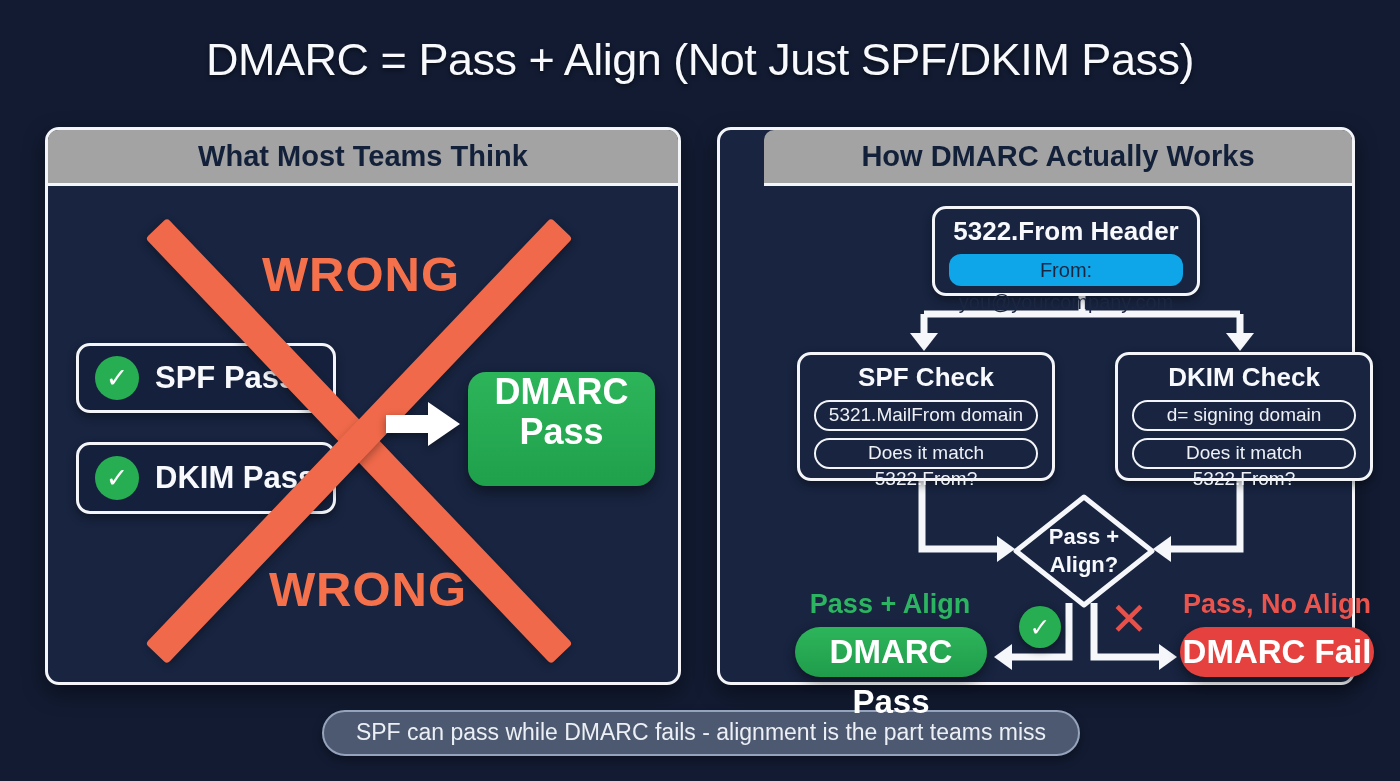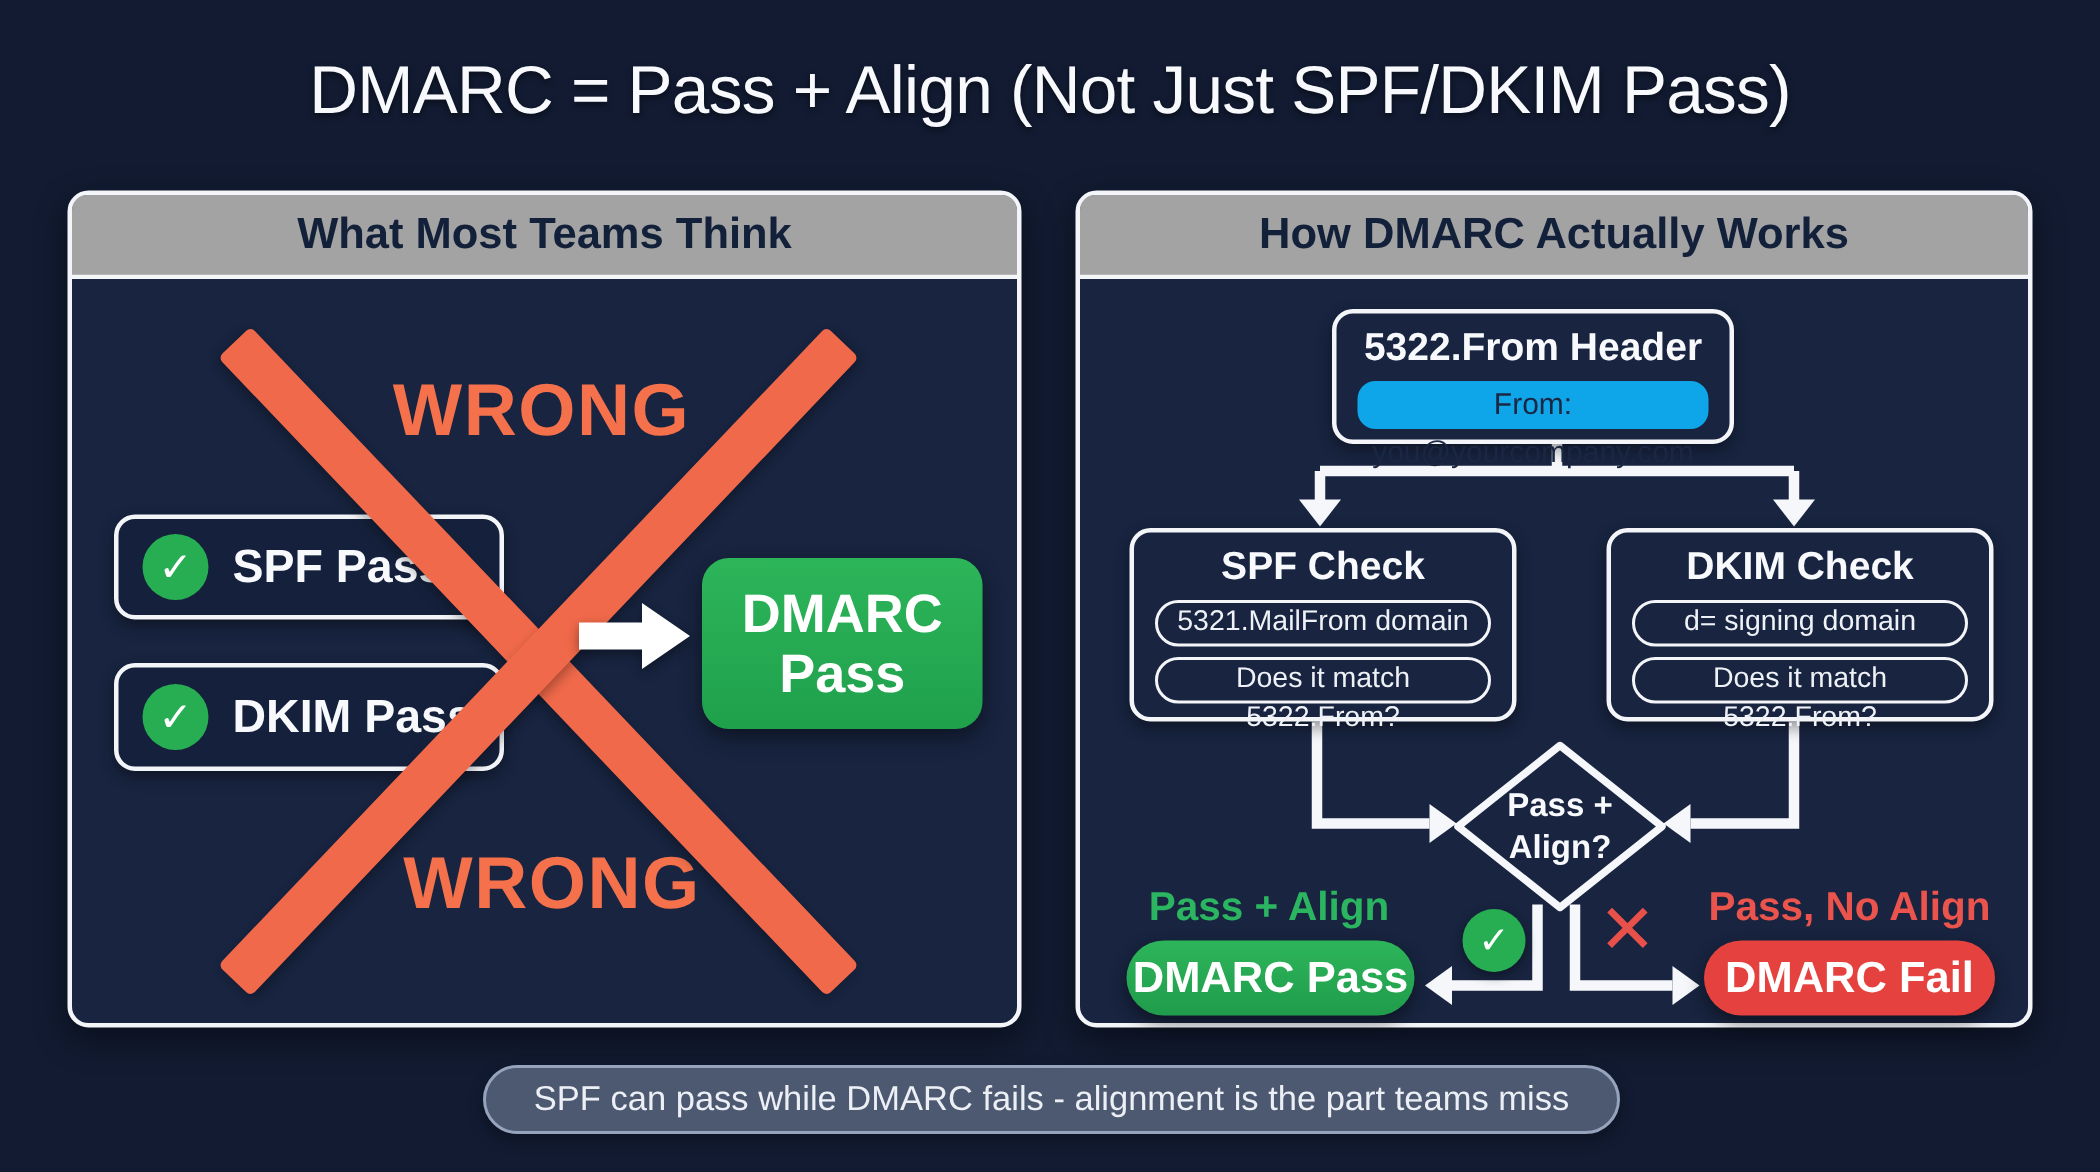--- a/index.html
+++ b/index.html
@@ -12,21 +12,21 @@
     position:absolute; left:0; top:34px; width:1400px; text-align:center;
     font-size:45px; font-weight:400; letter-spacing:-0.5px; color:#f7f9fc;
     text-shadow:0 2px 4px rgba(0,0,0,.5);
   }
   .panel {
     position:absolute; top:127px; height:558px;
     border:3px solid #f3f5f8; border-radius:14px; background:#182440;
     box-shadow:0 8px 22px rgba(0,0,0,.45);
   }
   .panel.left  { left:45px;  width:636px; }
-  .panel.right { left:717px; width:638px; }
+  .panel.right { left:717px; width:638px;padding-left:44px; }
   .panel-header {
     height:56px; background:#a3a3a3; border-bottom:3px solid #f3f5f8;
     border-radius:10px 10px 0 0; display:flex; align-items:center; justify-content:center;
   }
   .panel-header span { font-size:29px; font-weight:800; color:#132039; }
   .panel-body { position:relative; height:495px; }
 
   
   .wrong {
     position:absolute; width:300px; text-align:center;
@@ -53,21 +53,21 @@
     width:44px; height:44px; border-radius:50%; background:#27ae52; flex:0 0 44px;
     display:flex; align-items:center; justify-content:center;
     color:#ffffff; font-size:27px; font-weight:800;
   }
   .check-label { font-size:31px; font-weight:800; color:#f7f9fc; }
   .big-arrow { position:absolute; left:338px; top:214px; z-index:6;
     filter:drop-shadow(0 3px 4px rgba(0,0,0,.4)); }
   .result-green {
     position:absolute; left:420px; top:186px; width:187px; height:114px;
     background:linear-gradient(180deg,#2db55a,#1fa04b); border-radius:18px; z-index:3;
-    display:flex; flex-direction:column; align-items:center; justify-content:center;
+    display:flex; flex-direction:column; align-items:center; 
     font-size:36px; font-weight:800; line-height:1.12; color:#ffffff;
     box-shadow:0 6px 14px rgba(0,0,0,.45);
   }
 
   
   .flow-svg { position:absolute; left:0; top:0; z-index:1; }
   .node {
     position:absolute; border:3px solid #f3f5f8; border-radius:14px; background:#182440;
     text-align:center; z-index:2; box-shadow:0 4px 10px rgba(0,0,0,.4);
   }
@@ -96,21 +96,21 @@
   .branch-x {
     position:absolute; left:341px; top:410px; width:48px; z-index:3; text-align:center;
     font-size:46px; font-weight:800; color:#e8504a; line-height:1;
   }
   .branch-label { position:absolute; top:403px; width:200px; text-align:center;
     font-size:27px; font-weight:800; z-index:2; }
   .branch-label.green { left:26px;  color:#2cb560; }
   .branch-label.red   { left:413px; color:#ea544d; }
   .branch-pill {
     position:absolute; top:441px; height:50px; border-radius:25px; z-index:2;
-    text-align:center; font-size:29px; font-weight:800; color:#ffffff; line-height:50px;
+    text-align:center; font-size:33px; font-weight:800; color:#ffffff; line-height:50px;
     box-shadow:0 5px 12px rgba(0,0,0,.45);
   }
   .branch-pill.green { left:31px;  width:192px; background:linear-gradient(180deg,#2db55a,#209c4b); }
   .branch-pill.red   { left:416px; width:194px; background:#e5423f; }
 
   
   .footer-note {
     position:absolute; left:322px; top:710px; width:758px; height:46px;
     background:#4d5970; border:2.5px solid #96a3bc; border-radius:23px;
     text-align:center; font-size:23px; color:#ecf0f6; line-height:41px;

